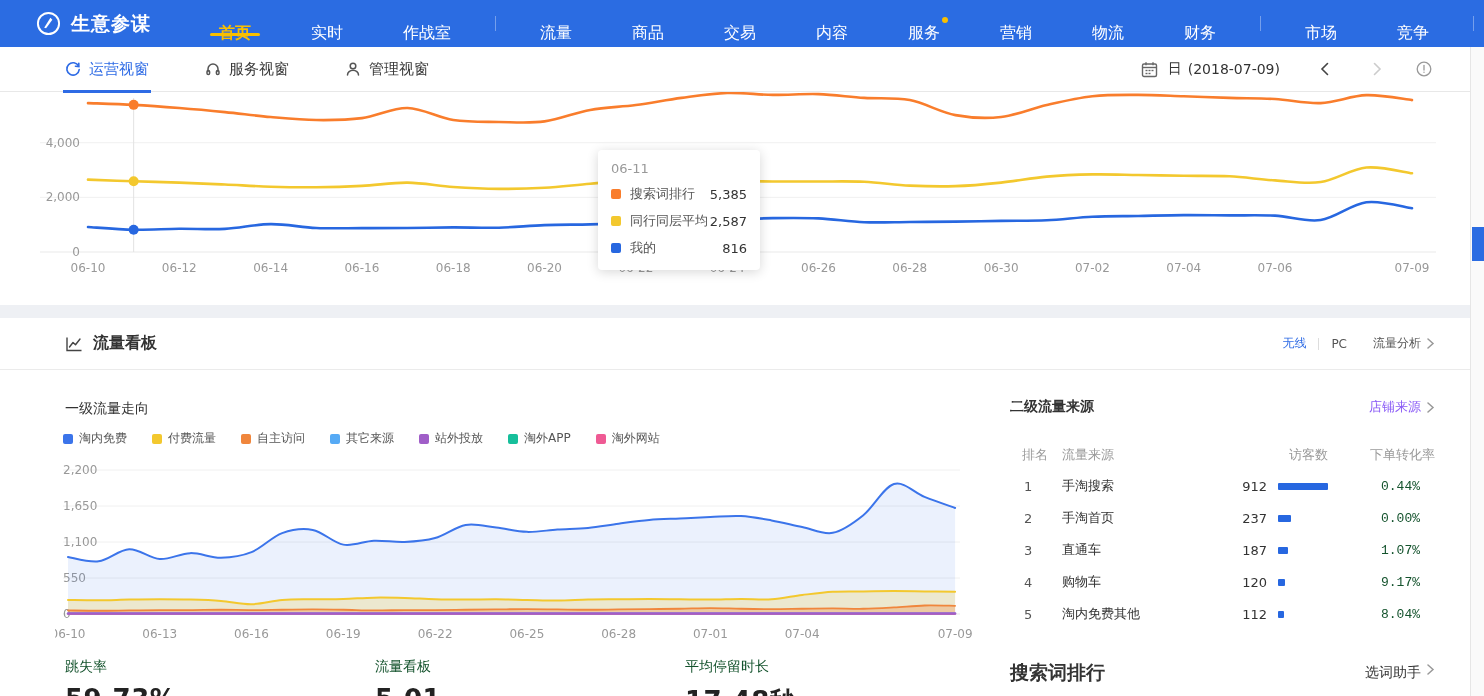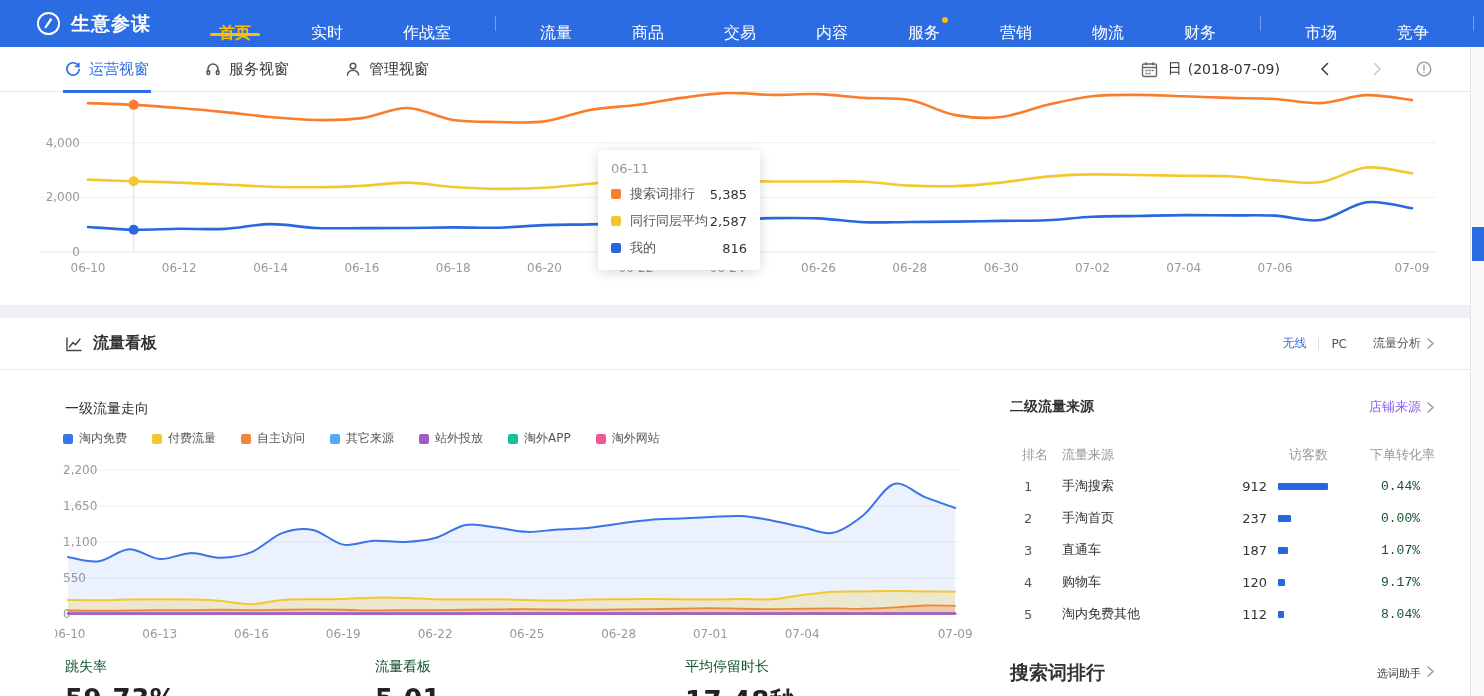--- a/index.html
+++ b/index.html
@@ -87,21 +87,21 @@
   .src-rows{margin-top:6px;}
   .srow{position:relative;height:32px;display:flex;align-items:center;font-size:13px;cursor:pointer;}
   .r-rank{position:absolute;left:14px;color:#555;}
   .r-name{position:absolute;left:52px;color:#333;white-space:nowrap;}
   .r-vis{position:absolute;left:197px;width:60px;text-align:right;color:#333;}
   .r-bar{position:absolute;left:268px;height:7px;background:#2767e0;border-radius:1px;}
   .r-conv{position:absolute;right:15px;color:#14532d;font-family:Liberation Mono, monospace;}
 
   .search-rank{position:absolute;left:1010px;top:342px;width:425px;display:flex;align-items:center;}
   .sr-title{font-size:19px;font-weight:bold;color:#333;}
-  .sr-link{margin-left:auto;font-size:11px;color:#333;display:flex;cursor:pointer;}
+  .sr-link{margin-left:auto;font-size:14px;color:#333;display:flex;cursor:pointer;}
 
   
   .scrollbar{position:absolute;right:0;top:47px;bottom:0;width:14px;background:#fafafa;
     border-left:1px solid #e6e6e6;z-index:20;}
   .scrollbar .thumb{position:absolute;left:1px;top:180px;width:12px;height:34px;background:#2b6ce2;cursor:pointer;}
 </style>
 </head>
 <body>
 
 <div class="navbar">

